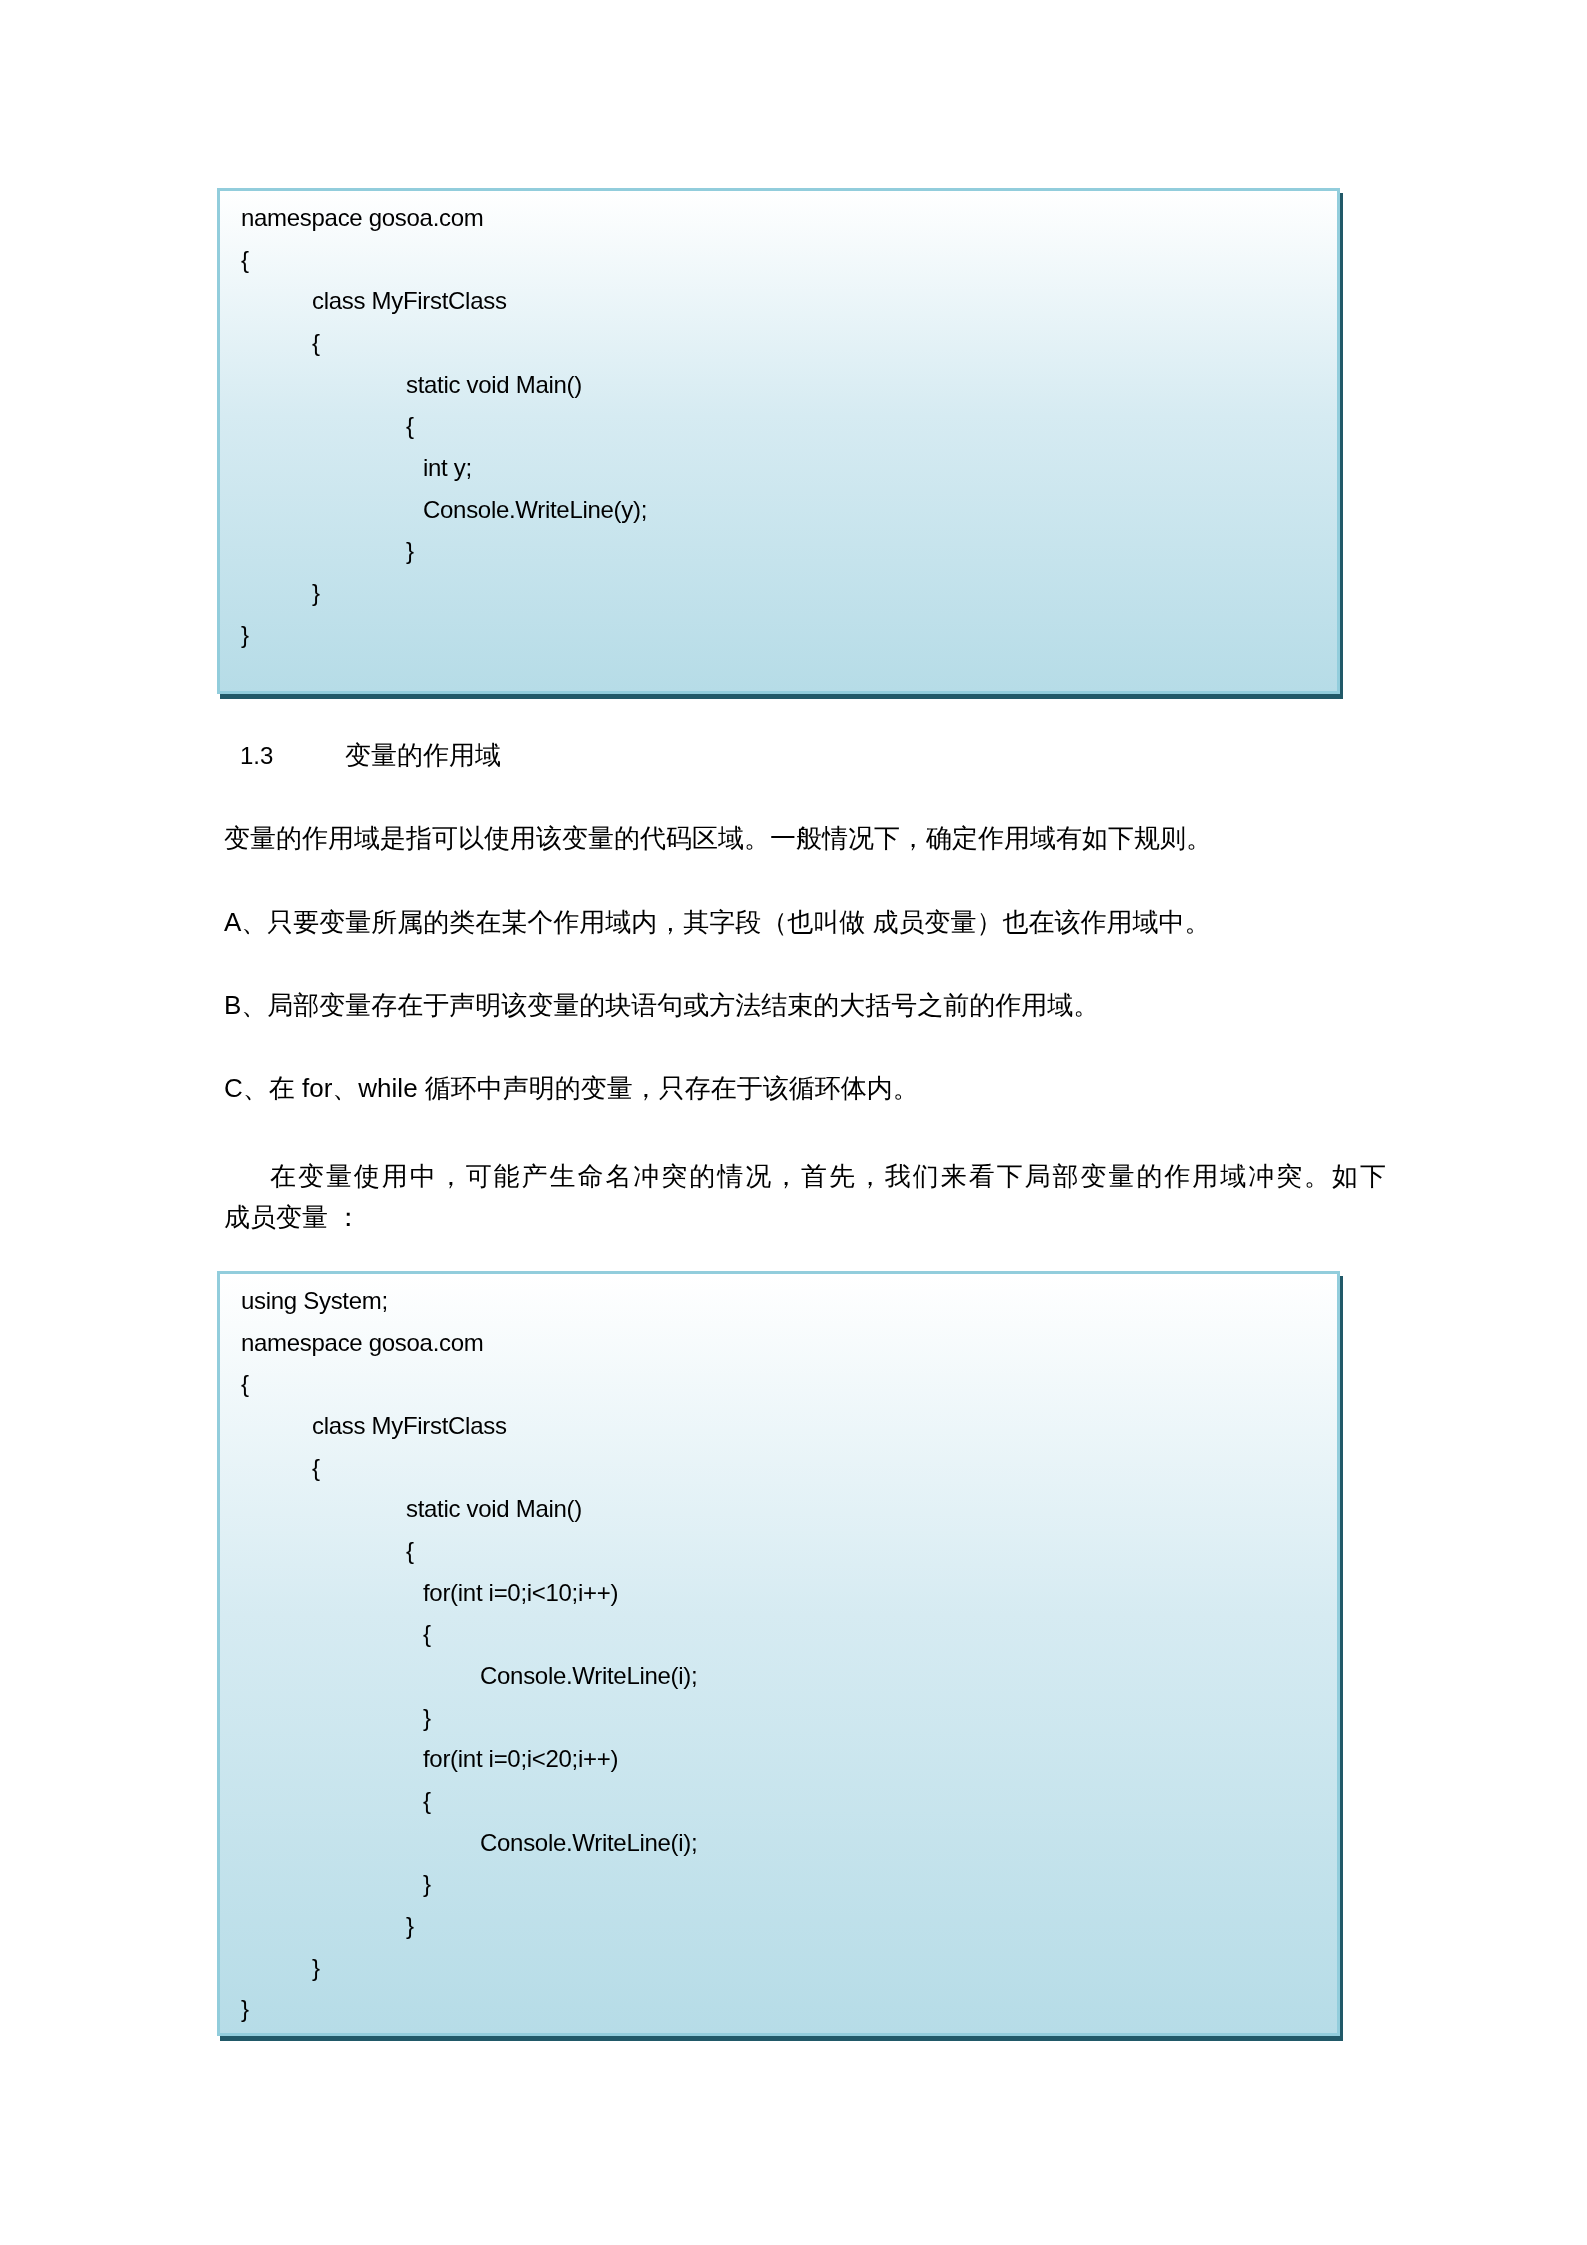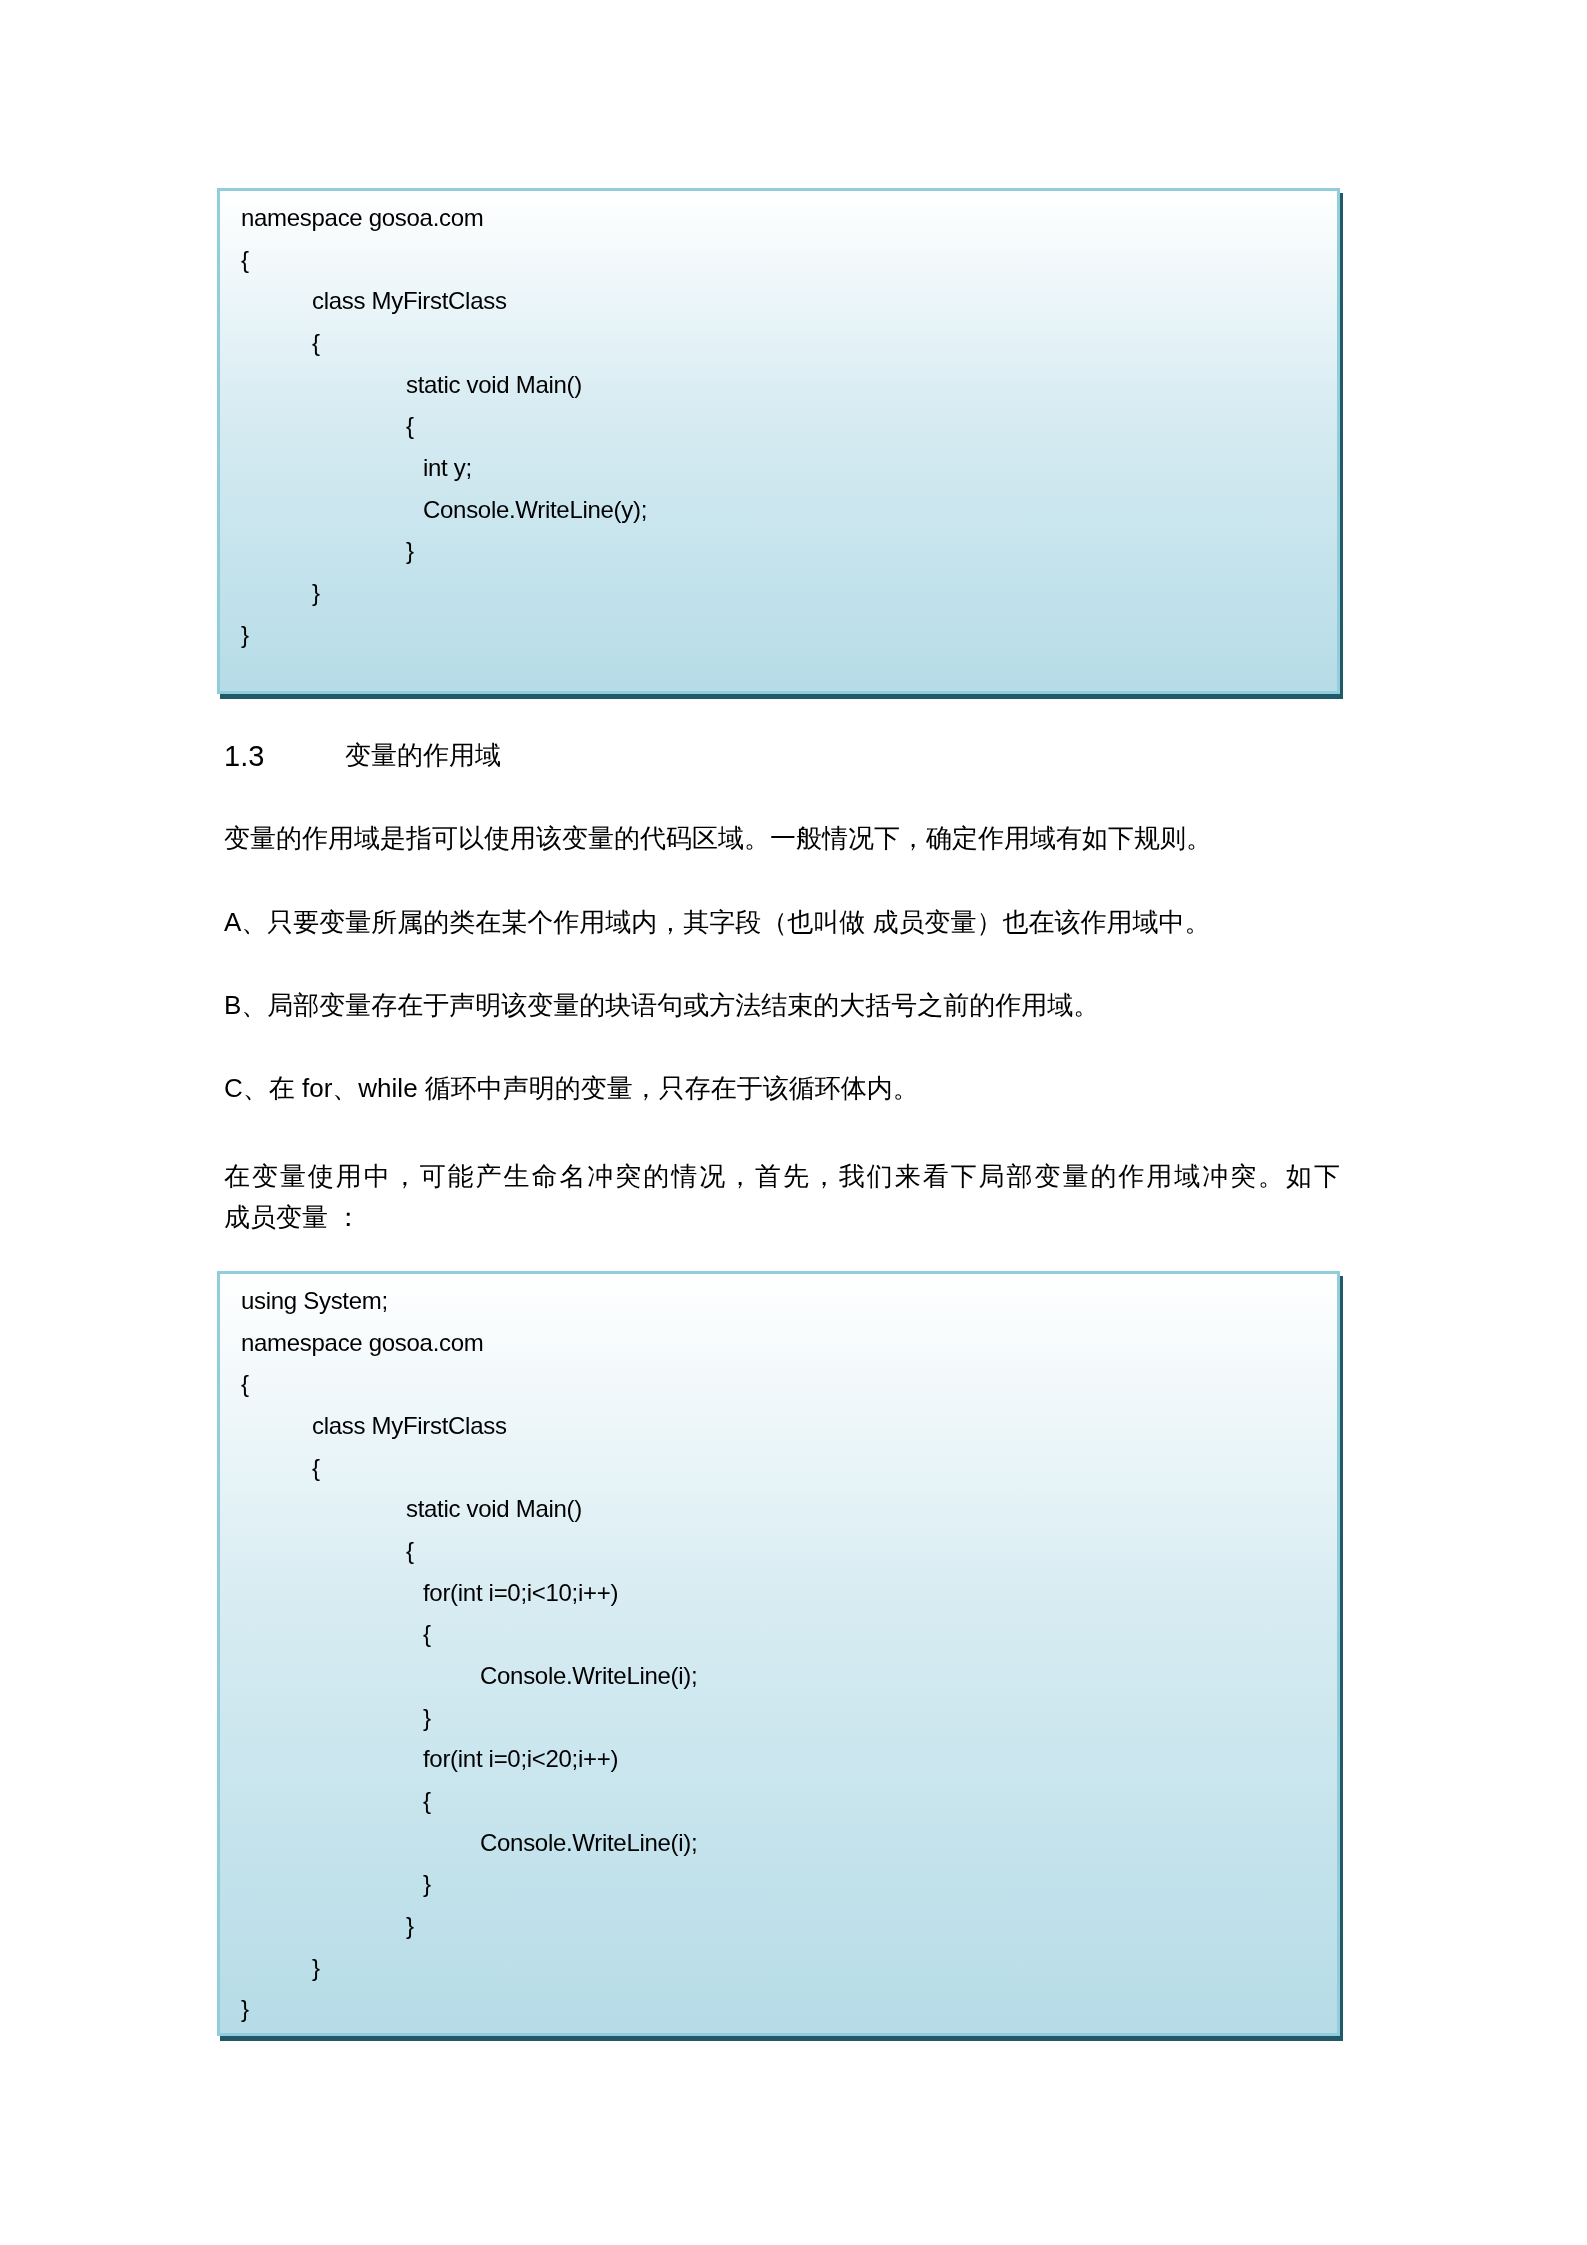--- a/index.html
+++ b/index.html
@@ -15,23 +15,23 @@
     .code-line {
       position: absolute; height: 42px; line-height: 42px;
       font-size: 24px; white-space: pre; letter-spacing: -0.3px;
     }
     .lvl0 { left: 21px; text-align: center; } .lvl1 { left: 92px; } .lvl2 { left: 147px; margin-left: 39px; }
     .lvl3 { left: 203px; } .lvl4 { left: 260px; }
     .text-line {
       position: absolute; left: 224px; height: 40px; line-height: 40px;
       font-size: 26px; white-space: nowrap;
     }
-    .heading-num { position: absolute; left: 224px; font-size: 29px; height: 40px; line-height: 40px; }
+    .heading-num { position: absolute; left: 240px; font-size: 24px; height: 40px; line-height: 40px; }
     .heading-title { position: absolute; left: 345px; font-size: 26px; height: 40px; line-height: 40px; }
-    .justify { width: 1116px; text-align: justify; text-align-last: justify; }
+    .justify { width: 1116px; text-align: justify; text-align-last: justify; margin-left: 46px; }
   </style>
 </head>
 <body>
 
 <div class="code-box" style="top:188px;height:506px;">
   <div class="code-line lvl0" style="top:6px">namespace gosoa.com</div>
   <div class="code-line lvl0" style="top:48px">{</div>
   <div class="code-line lvl1" style="top:89px">class MyFirstClass</div>
   <div class="code-line lvl1" style="top:131px">{</div>
   <div class="code-line lvl2" style="top:173px">static void Main()</div>

